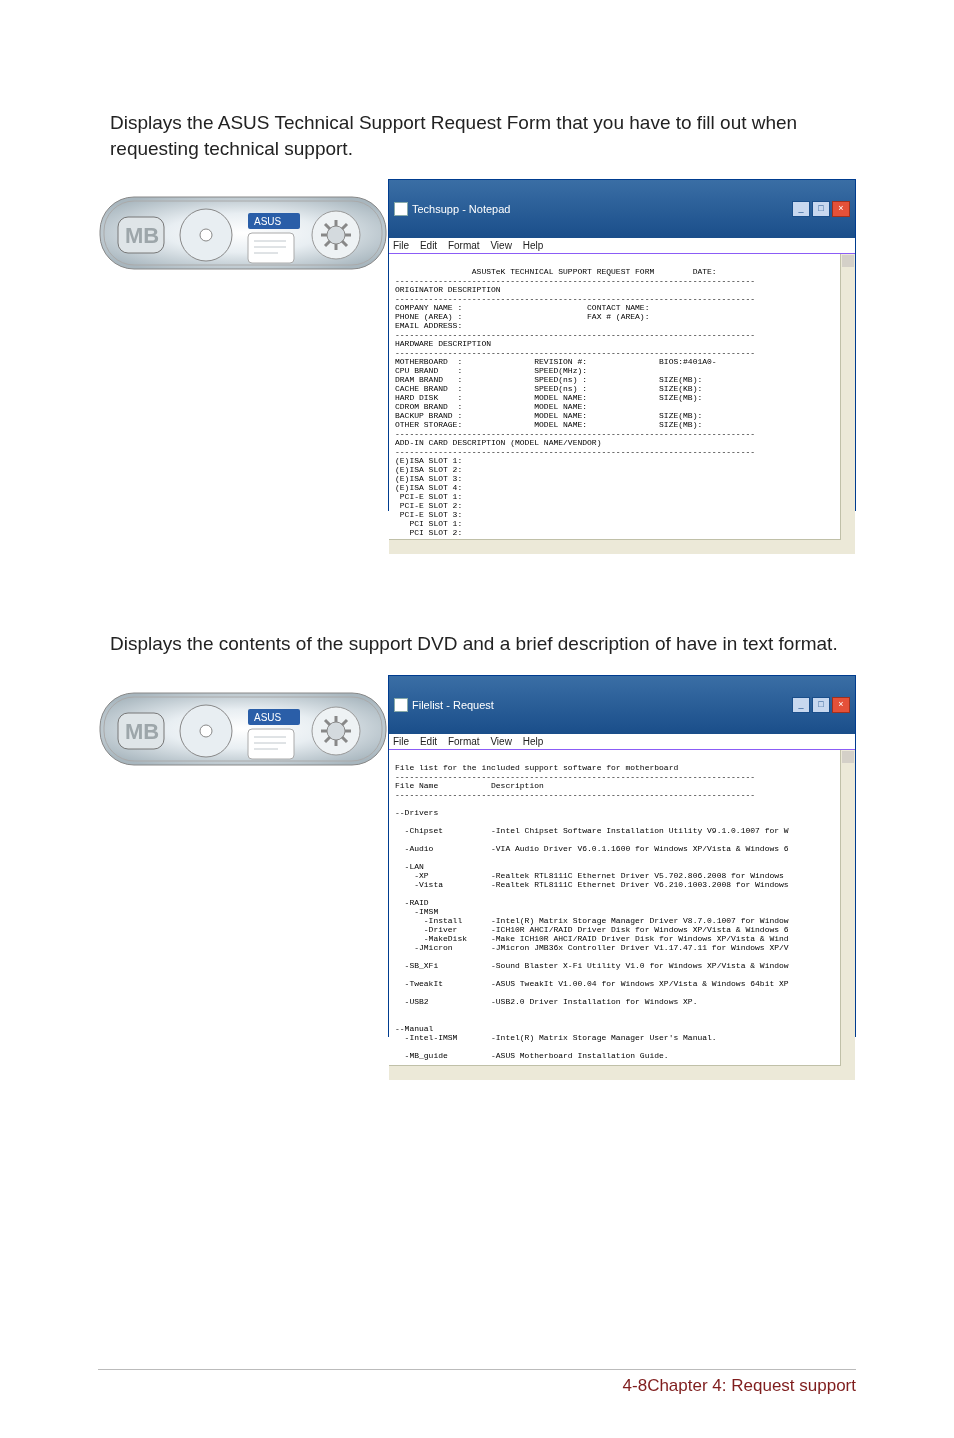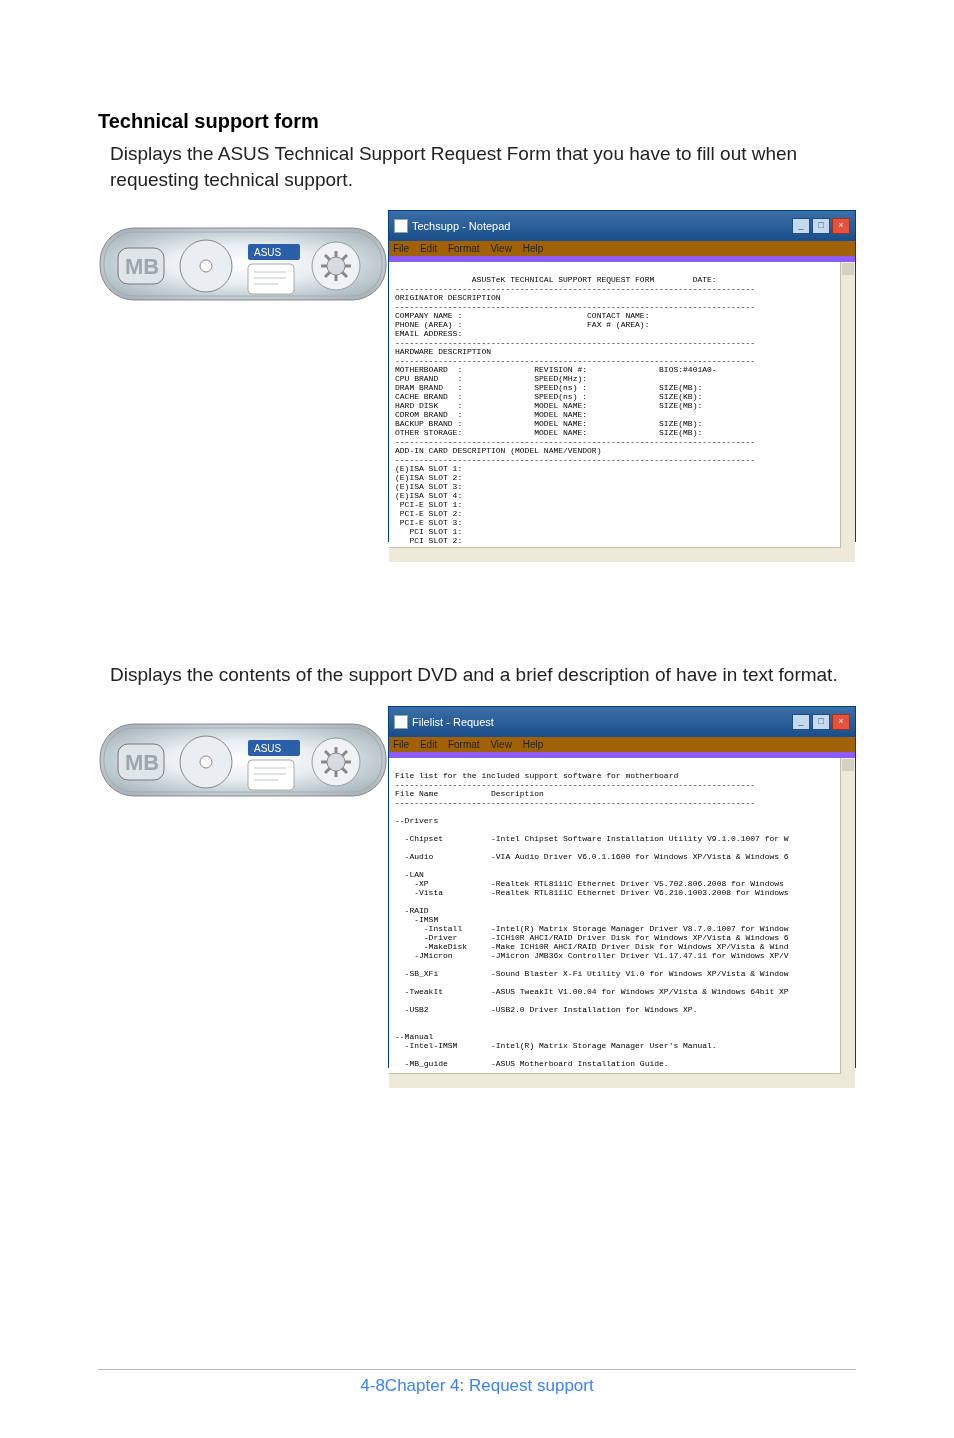--- a/index.html
+++ b/index.html
@@ -4,41 +4,40 @@
 <style>
   html,body{margin:0;padding:0;background:#fff;font-family:Arial,Helvetica,sans-serif;color:#000;}
   .page{width:954px;height:1438px;box-sizing:border-box;padding:110px 98px 0 98px;position:relative;}
   h2{font-size:20px;font-weight:bold;margin:0 0 8px 0;color:#000;}
   p.lead{font-size:19px;margin:0 0 18px 12px;line-height:1.35;color:#222;}
   .block{margin-bottom:120px;}
   .row{display:flex;align-items:flex-start;}
   .disc{width:290px;flex:0 0 290px;}
   .disc svg{display:block;}
   .notepad{flex:1;border:1px solid #003c8f;background:#ece9d8;font-family:"Lucida Console","Courier New",monospace;font-size:8px;color:#000;}
-  .np-title{background:linear-gradient(#3a6ea5,#1a4e8a);color:#fff;font:11px Tahoma,Arial;padding:7px 5px;display:flex;align-items:center;justify-content:space-between;}
+  .np-title{background:linear-gradient(#3a6ea5,#1a4e8a);color:#fff;font:11px Tahoma,Arial;padding:21px 5px;display:flex;align-items:center;justify-content:space-between;}
   .np-title .left{display:flex;align-items:center;gap:4px;}
   .np-title .icn{width:12px;height:12px;background:#fff;border:1px solid #8aa;display:inline-block;}
   .winbtns{display:flex;gap:2px;}
   .winbtns span{width:16px;height:14px;background:#c8d8ef;border:1px solid #1a4e8a;font:9px Arial;text-align:center;line-height:12px;color:#1a4e8a;}
   .winbtns .close{background:#e55139;color:#fff;border-color:#a0301e;}
-  .np-menu{background:#a16207;font:10px Tahoma,Arial;color:#222;padding:2px 4px;border-bottom:6px solid #8b5cf6;}
+  .np-menu{background:#ffffff;font:10px Tahoma,Arial;color:#222;padding:2px 4px;border-bottom:1px solid #8b5cf6;}
   .np-menu span{margin-right:8px;}
   .np-body{background:#fff;padding:4px 6px 4px 6px;white-space:pre;overflow:hidden;color:#000;position:relative;}
   .np-body .scroll-v{position:absolute;right:0;top:0;bottom:0;width:14px;background:#ece9d8;border-left:1px solid #c0c0a8;}
   .np-body .scroll-v .arr{width:100%;height:14px;background:#d4d0c8;border:1px solid #ece9d8;box-sizing:border-box;}
   .np-body .scroll-h{position:absolute;left:0;right:14px;bottom:0;height:14px;background:#ece9d8;border-top:1px solid #c0c0a8;}
-  .footer{position:absolute;bottom:42px;left:98px;right:98px;border-top:1px solid #bbb;padding-top:6px;font-size:17px;color:#3b82f6;display:flex;justify-content:center;}
+  .footer{position:absolute;bottom:42px;left:98px;right:98px;border-top:1px solid #bbb;padding-top:6px;font-size:17px;color:#7f1d1d;display:flex;justify-content:flex-end;}
 </style>
 </head>
 <body>
 
 <div class="page">
 
   <div class="block">
-    <h2>Technical support form</h2>
     <p class="lead">Displays the ASUS Technical Support Request Form that you have to fill out when requesting technical support.</p>
 
     <div class="row">
       <div class="disc">
         <svg width="290" height="120" viewBox="0 0 290 120">
           <defs>
             <radialGradient id="g1" cx="50%" cy="50%" r="60%">
               <stop offset="0%" stop-color="#fff"></stop>
               <stop offset="45%" stop-color="#e8eef2"></stop>
               <stop offset="100%" stop-color="#a8b6be"></stop>

